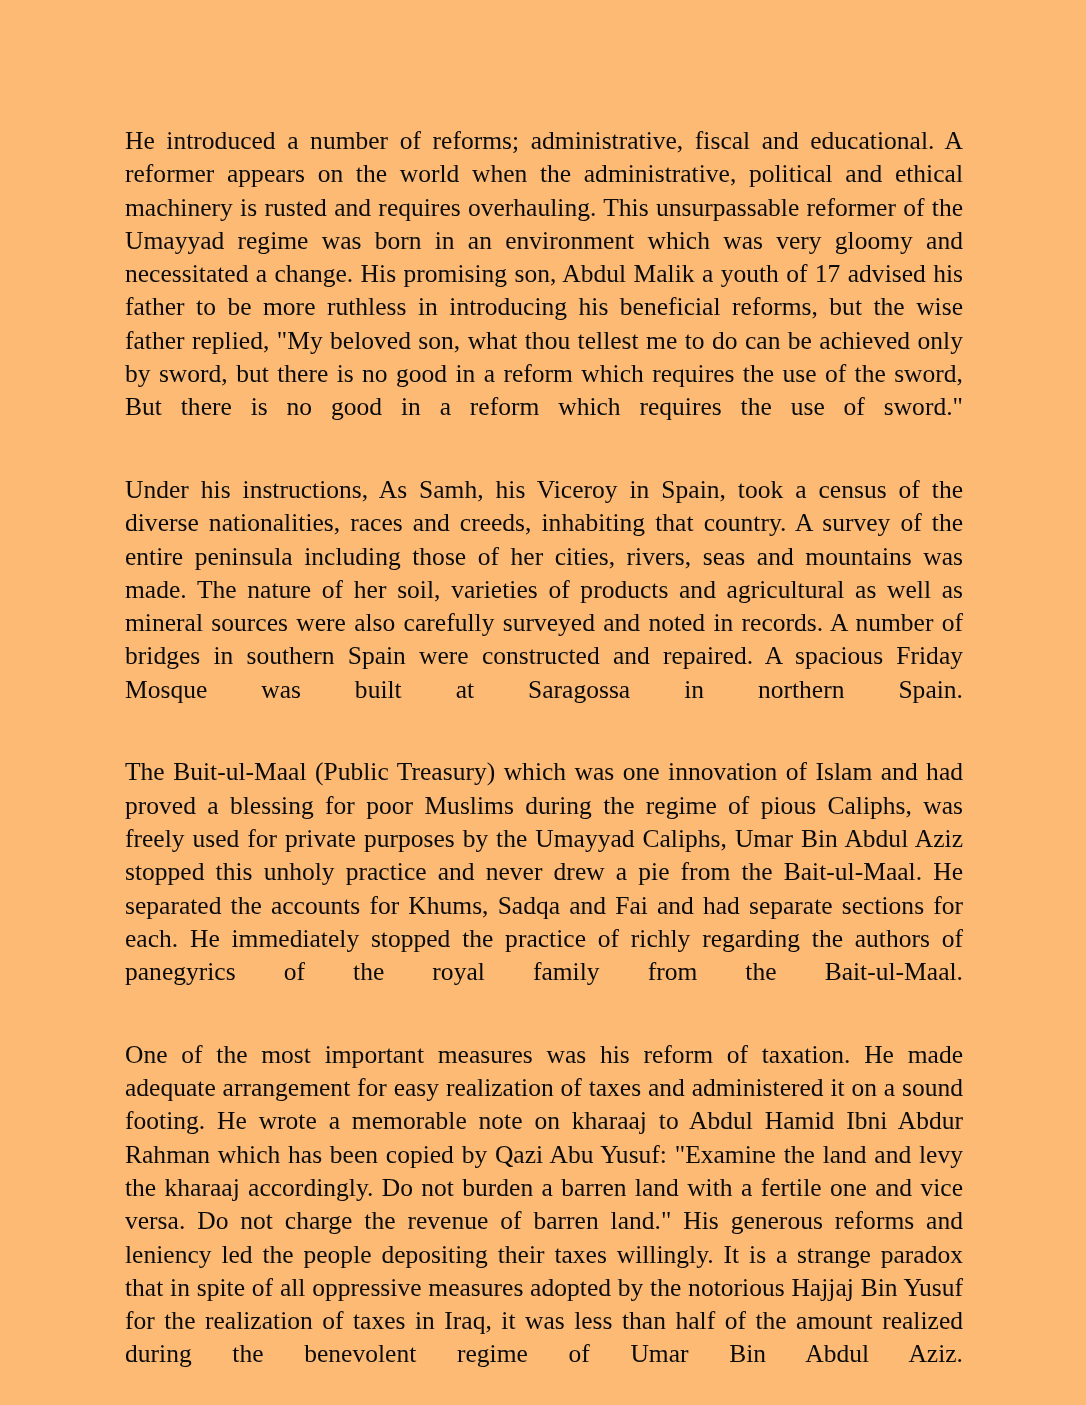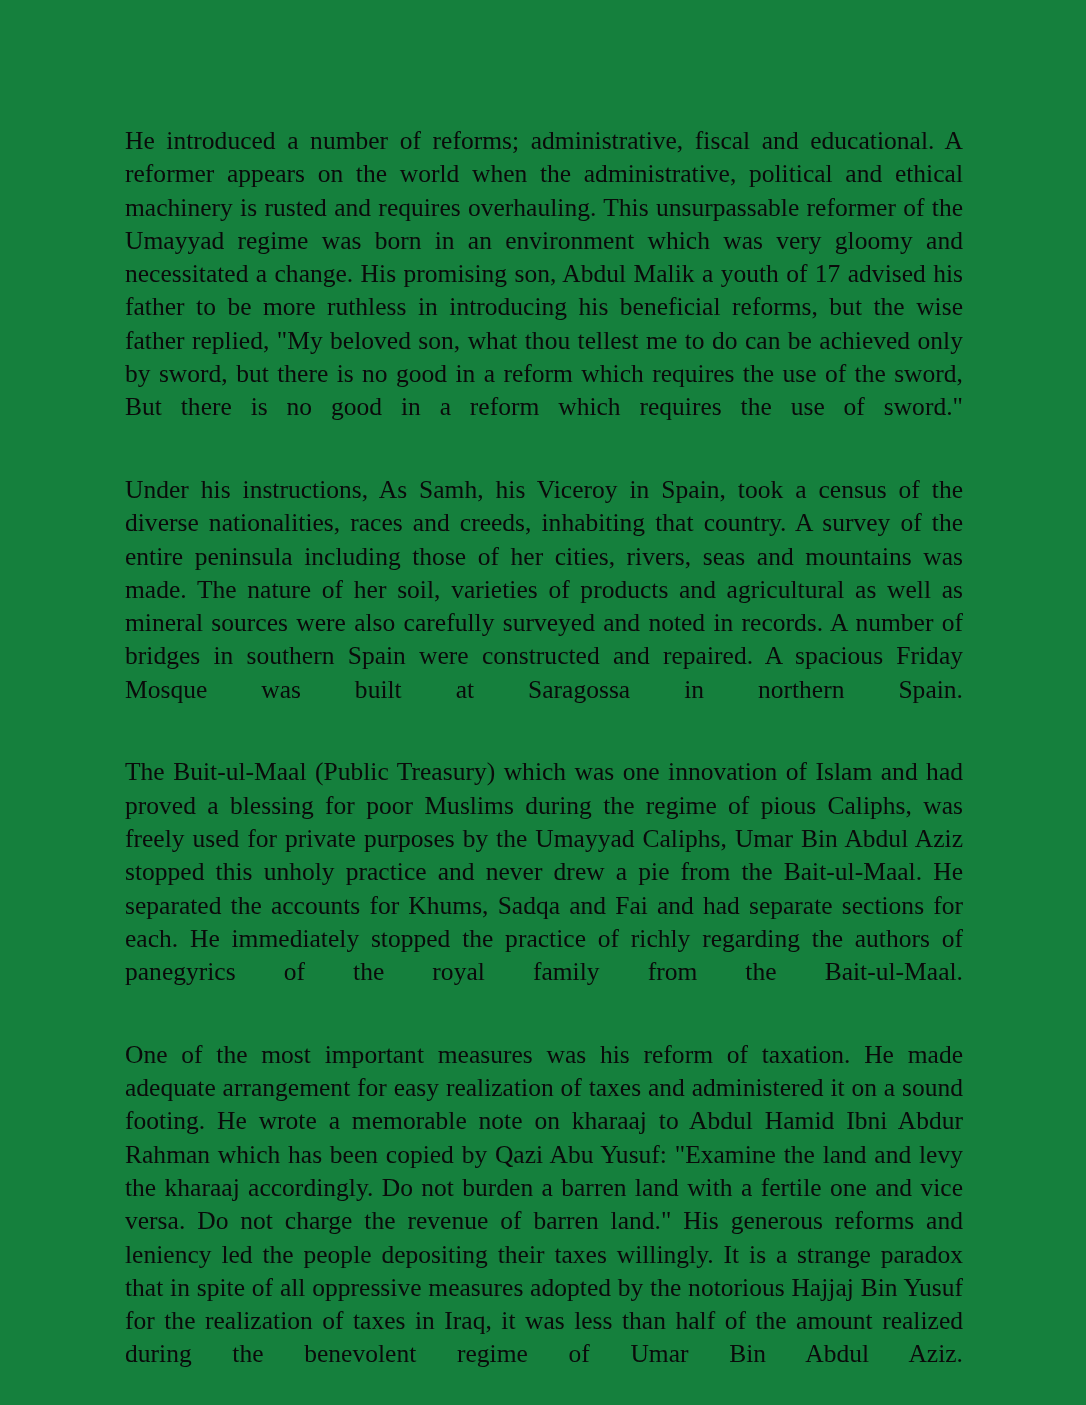--- a/index.html
+++ b/index.html
@@ -12,21 +12,21 @@
     width: 1086px;
     height: 1405px;
     overflow: hidden;
     font-family: "Liberation Serif", "DejaVu Serif", serif;
     color: #0a0a0a;
   }
   .page {
     position: relative;
     width: 1086px;
     height: 1405px;
-    background: #15803d;
+    background: #fdba74;
     box-sizing: border-box;
   }
   .text-column {
     position: absolute;
     left: 125px;
     top: 124px;
     width: 838px;
   }
   p.para {
     margin: 0 0 16px 0;

